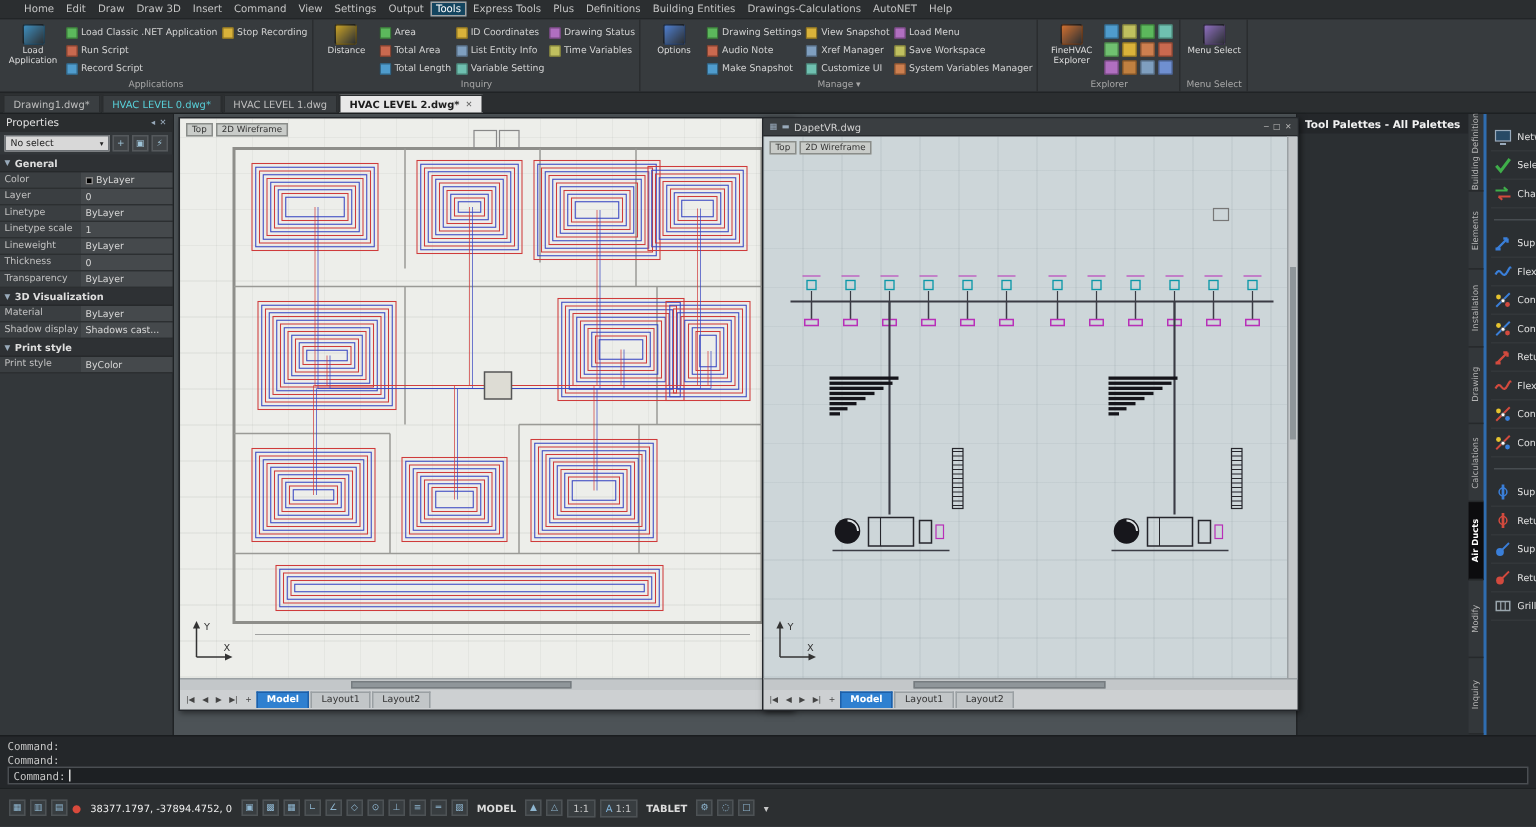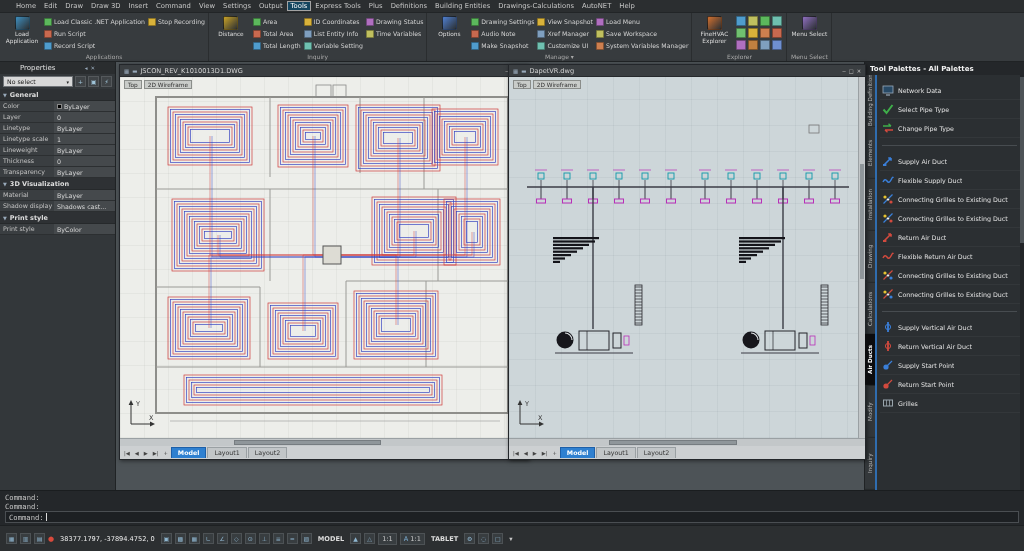--- a/index.html
+++ b/index.html
@@ -36,21 +36,21 @@
   .doctabs{height:14px;background:#2b2e30;display:flex;align-items:flex-end;padding-left:2px;gap:1px;border-bottom:1px solid #1d2022;flex:none}
   .dtab{height:12px;display:flex;align-items:center;padding:0 6px;font-size:6.6px;background:#3a3e41;color:#bfbfbf;border:1px solid #2a2d2f;border-bottom:none;white-space:nowrap}
   .dtab.active{background:#e8e8e8;color:#1d1d1d;font-weight:bold}
   .dtab .x{margin-left:4px;font-size:5.5px;color:#666}
 
   
   .main{flex:1;display:flex;min-height:0}
 
   
   .props{width:116px;background:#33373a;border-right:1px solid #202325;display:flex;flex-direction:column;flex:none}
-  .props-header{height:12px;background:#2a2d2f;font-size:7px;color:#e0e0e0;display:flex;align-items:center;padding:0 20px;flex:none}
+  .props-header{height:12px;background:#2a2d2f;font-size:7px;color:#e0e0e0;display:flex;align-items:center;padding:0 4px;flex:none}
   .props-header .hic{margin-left:auto;display:flex;gap:3px;font-size:5.5px;color:#9ab}
   .props-toolbar{height:15px;display:flex;align-items:center;gap:2px;padding:1px 3px;flex:none}
   .noselect{flex:1;height:11px;background:#d8d8d8;color:#222;font-size:6.2px;display:flex;align-items:center;justify-content:space-between;padding:0 3px;border:1px solid #707478}
   .ptool{width:11px;height:11px;background:#3f4346;border:1px solid #55595c;color:#9fc4d8;font-size:6px;display:flex;align-items:center;justify-content:center;flex:none}
   .psection{height:12px;background:#2e3134;color:#dedede;font-weight:bold;display:flex;align-items:center;padding:0 3px;gap:3px;border-bottom:1px solid #26292b;font-size:6.5px}
   .psection .ar{font-size:5px;color:#9ab}
   .prow{display:flex;height:11px;border-bottom:1px solid #2c2f31;font-size:6.3px}
   .plabel{width:54px;background:#3a3e41;color:#c2c2c2;padding:1px 3px;overflow:hidden;white-space:nowrap;flex:none}
   .pvalue{flex:1;background:#45494c;color:#d8d8d8;padding:1px 3px;white-space:nowrap;overflow:hidden;display:flex;align-items:center;gap:2px}
   .swatch{width:5px;height:5px;background:#000;border:1px solid #888;flex:none}
@@ -78,21 +78,21 @@
   .hscroll{height:8px;background:#c3c7c9;border-top:1px solid #9aa0a3;position:relative;flex:none}
   .hthumb{position:absolute;left:28%;width:36%;top:1px;bottom:1px;background:#8f969a;border:1px solid #767c80}
   .vscroll{position:absolute;right:0;top:0;bottom:0;width:7px;background:#c3c7c9;border-left:1px solid #9aa0a3}
   .vthumb{position:absolute;top:24%;height:32%;left:1px;right:1px;background:#8f969a}
   .win-tabs{height:13px;background:#cdd0d2;display:flex;align-items:center;gap:1px;padding:0 2px;font-size:6.3px;color:#333;flex:none}
   .wnav{padding:0 2px;font-size:5.2px;color:#444}
   .wtab{padding:0 6px;height:11px;line-height:10px;background:#c2c6c8;border:1px solid #9aa0a3;border-bottom:none;white-space:nowrap}
   .wtab.active{background:#2f80d0;border-color:#1d5fa8;color:#fff;font-weight:bold}
 
   
-  .palette{width:160px;background:#2b2f32;border-left:1px solid #202325;display:flex;flex-direction:column;flex:none}
+  .palette{width:160px;background:#2b2f32;border-left:1px solid #202325;display:flex;flex-direction:row;flex:none}
   .pal-title{height:13px;font-size:7px;font-weight:bold;color:#f2f2f2;display:flex;align-items:center;padding:0 5px;background:#24272a;flex:none;white-space:nowrap}
   .pal-body{flex:1;display:flex;min-height:0}
   .pal-tabs{width:12px;display:flex;flex-direction:column;background:#33373a;border-right:2px solid #2f6db0;flex:none}
   .pal-tab{writing-mode:vertical-rl;transform:rotate(180deg);font-size:5.6px;color:#b5b5b5;flex:1;display:flex;align-items:center;justify-content:center;border-top:1px solid #26292b;overflow:hidden;white-space:nowrap}
   .pal-tab.active{background:#0c0c0e;color:#fff;font-weight:bold}
   .pal-items{flex:1;display:flex;flex-direction:column;padding:6px 1px 0 3px;min-width:0;position:relative}
   .pal-item{display:flex;align-items:center;gap:4px;height:19px;padding:0 2px;font-size:6.3px;color:#e2e2e2;white-space:nowrap;border-bottom:1px solid rgba(255,255,255,.04)}
   .pal-item .lbl{overflow:hidden;text-overflow:ellipsis;min-width:0}
   .pal-sep{height:14px;position:relative;flex:none}
   .pal-sep:after{content:"";position:absolute;left:2px;right:6px;top:50%;border-top:1px solid #474c50}
@@ -294,20 +294,35 @@
         <div class="rbody">
           <div class="bigbtn">
             <div class="bigicon" style="background: linear-gradient(135deg, rgb(143, 111, 192), rgb(44, 48, 51));"></div>
             <div>Menu Select</div>
           </div>
         </div>
         <div class="rlabel">Menu Select</div>
       </div>
     </div>
 
+  <div class="doctabs" id="doctabs">
+      <div class="dtab">
+        <span>Drawing1.dwg*</span>
+      </div>
+      <div class="dtab">
+        <span style="color: rgb(88, 207, 216);">HVAC LEVEL 0.dwg*</span>
+      </div>
+      <div class="dtab">
+        <span>HVAC LEVEL 1.dwg</span>
+      </div>
+      <div class="dtab active">
+        <span>HVAC LEVEL 2.dwg*</span>
+        <span class="x">✕</span>
+      </div>
+    </div>
 
   <div class="main">
 
     <div class="props">
       <div class="props-header">
         <span>Properties</span>
         <span class="hic">
           <span>◂</span>
           <span>✕</span>
         </span>
@@ -395,30 +410,20 @@
               <span>ByColor</span>
             </div>
           </div>
         </div>
       <div class="props-fill"></div>
     </div>
 
     <div class="mdi">
 
       <div class="window" style="left:3px;width:410px">
-        <div class="win-title">
-          <span class="wicon">▦</span>
-          <span class="wicon">▬</span>
-          <span class="wt">JSCON_REV_K1010013D1.DWG</span>
-          <span class="wbtns">
-            <span>─</span>
-            <span>□</span>
-            <span>✕</span>
-          </span>
-        </div>
         <div class="win-body light">
           <svg class="canvas" id="canvas0" viewBox="0 0 408 362">
               <rect x="36" y="20" width="352" height="316" fill="none" stroke="#8e8e8a" stroke-width="2"></rect>
               <line x1="36" y1="112" x2="240" y2="112" stroke="#9a9a96" stroke-width="1"></line>
               <line x1="240" y1="20" x2="240" y2="96" stroke="#9a9a96" stroke-width="1"></line>
               <line x1="150" y1="20" x2="150" y2="100" stroke="#9a9a96" stroke-width="1"></line>
               <line x1="304" y1="20" x2="304" y2="112" stroke="#9a9a96" stroke-width="1"></line>
               <line x1="388" y1="112" x2="240" y2="112" stroke="#9a9a96" stroke-width="1"></line>
               <line x1="36" y1="210" x2="140" y2="210" stroke="#9a9a96" stroke-width="1"></line>
               <line x1="140" y1="210" x2="140" y2="290" stroke="#9a9a96" stroke-width="1"></line>

